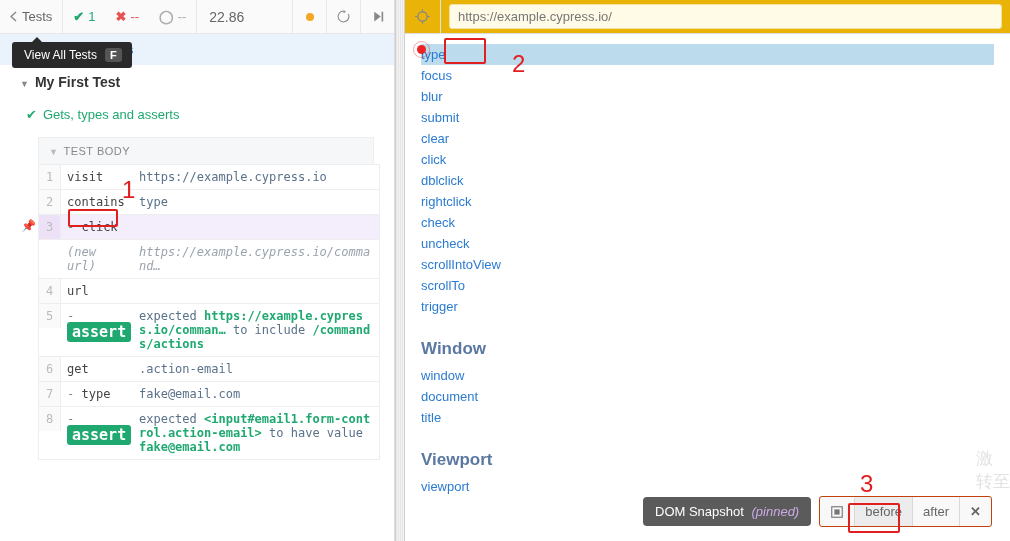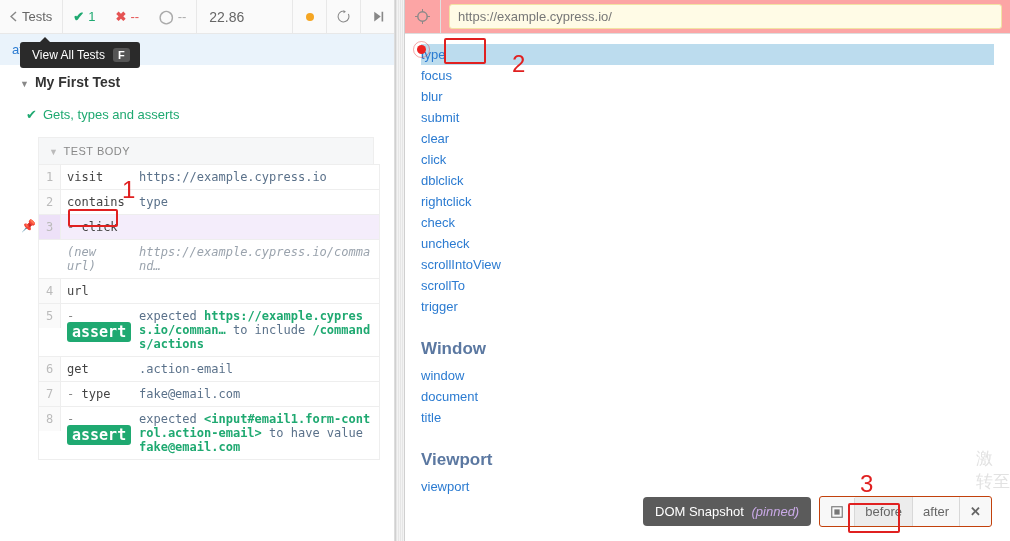--- a/index.html
+++ b/index.html
@@ -18,21 +18,21 @@
 .stat.fail { color: #e55353; }
 .stat.pending { color: #aaa; }
 .stat .ico { margin-right: 4px; font-weight: bold; }
 .time { padding: 0 12px; color: #666; font-size: 14px; border-left: 1px solid #e8e8e8; height: 34px; display: flex; align-items: center; }
 .ctrls { margin-left: auto; display: flex; height: 34px; }
 .ctrls .cbtn { width: 34px; display: flex; align-items: center; justify-content: center; border-left: 1px solid #e8e8e8; color: #888; cursor: pointer; }
 .dot-yellow { width: 8px; height: 8px; background: #f5a623; border-radius: 50%; }
 .restart-ico svg, .next-ico svg { width: 13px; height: 13px; fill: #888; }
 
 
-.tooltip { position: absolute; top: 42px; left: 20px; background: #2a2a2a; color: #fff; padding: 6px 10px 6px 12px; border-radius: 3px; font-size: 12px; display: flex; align-items: center; z-index: 20; text-align: right; }
+.tooltip { position: absolute; top: 42px; left: 12px; background: #2a2a2a; color: #fff; padding: 6px 10px 6px 12px; border-radius: 3px; font-size: 12px; display: flex; align-items: center; z-index: 20; text-align: right; }
 .tooltip .key { background: #555; border-radius: 3px; padding: 1px 5px; margin-left: 8px; font-size: 11px; font-weight: bold; }
 .tooltip::before { content: ""; position: absolute; top: -5px; left: 20px; border: 5px solid transparent; border-bottom-color: #2a2a2a; border-top: none; }
 
 
 .pathbar { background: #eaf3fb; padding: 8px 12px; color: #4a90d9; font-size: 13px; }
 .pathbar .link { color: #2b7bd1; }
 
 
 .tree { flex: 1; overflow: auto; background: #fff; }
 .suite { padding: 9px 12px 9px 20px; font-weight: 600; color: #333; font-size: 14px; }
@@ -59,21 +59,21 @@
 
 
 .anno-box { position: absolute; border: 2px solid #e02020; border-radius: 2px; pointer-events: none; }
 .anno-num { position: absolute; color: #e02020; font-size: 24px; font-family: Arial; pointer-events: none; }
 
 
 .splitter { width: 10px; background: repeating-linear-gradient(90deg, #e6e6e6 0 1px, #f3f3f3 1px 2px); border-left: 1px solid #d0d0d0; border-right: 1px solid #d0d0d0; position: relative; }
 
 
 .right { flex: 1; display: flex; flex-direction: column; position: relative; }
-.addr { display: flex; align-items: center; height: 34px; border-bottom: 1px solid #ddd; background: #fca5a5; }
+.addr { display: flex; align-items: center; height: 34px; border-bottom: 1px solid #ddd; background: #eab308; }
 .sel-btn { width: 36px; display: flex; align-items: center; justify-content: center; color: #888; border-right: 1px solid #e0e0e0; height: 100%; }
 .url { flex: 1; background: #fffbe6; border: 1px solid #f2e2a3; margin: 5px 8px; padding: 4px 8px; color: #777; font-size: 13px; border-radius: 3px; }
 
 .preview { flex: 1; overflow: auto; padding: 10px 16px 70px 16px; }
 .links a, .links span { display: block; color: #2b7bd1; font-size: 13px; padding: 3px 0; cursor: pointer; }
 .type-link { display:inline-block; background: #bcdcee; padding: 1px 5px; }
 .sec-title { color: #5b78a1; font-weight: 600; font-size: 17px; margin: 22px 0 6px; }
 
 
 .target-mark { position: absolute; top: 45px; left: 12px; width: 9px; height: 9px; background: #e22; border-radius: 50%; }

